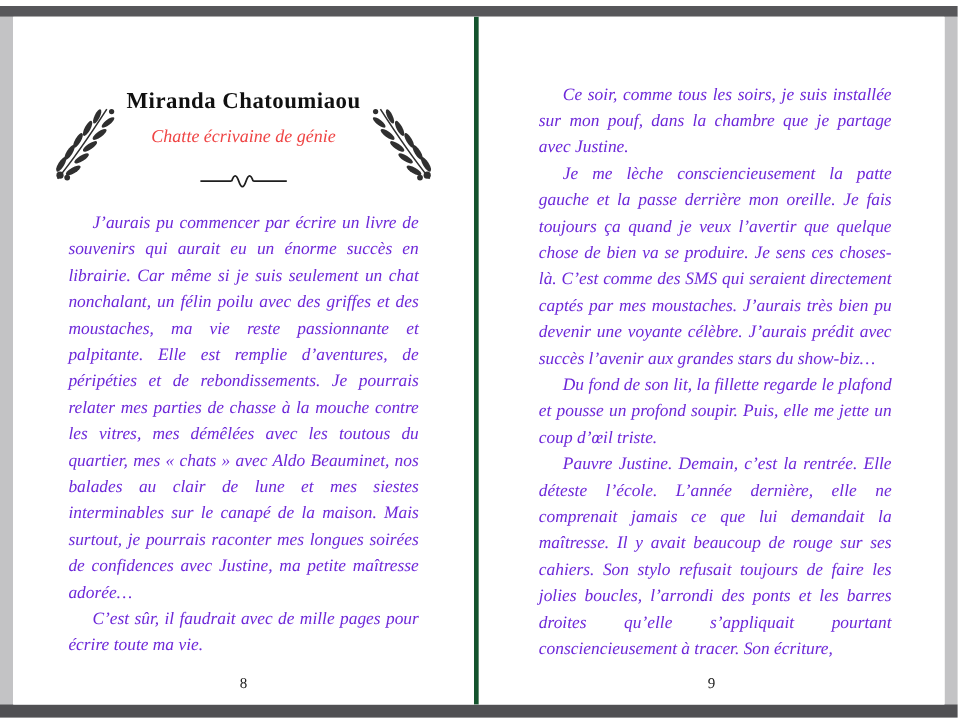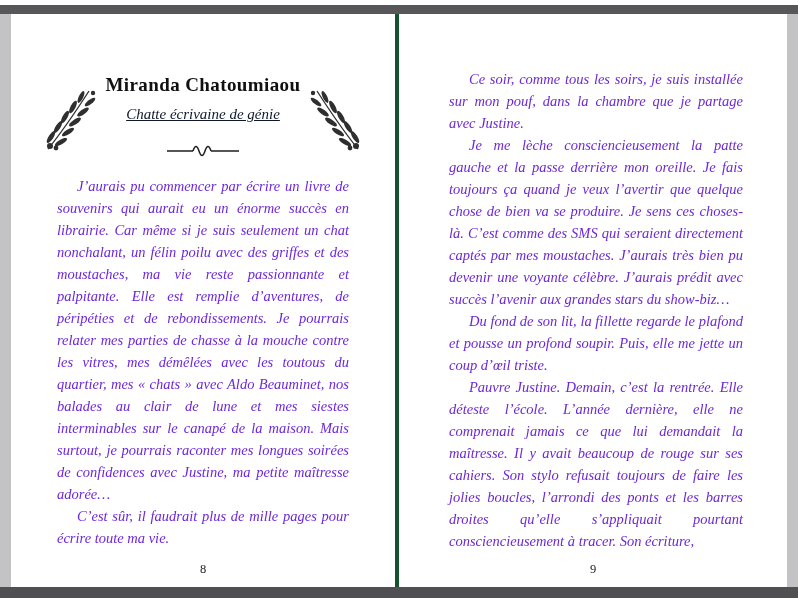--- a/index.html
+++ b/index.html
@@ -24,21 +24,21 @@
     display:flex;
   }
   .page { position:relative; width:50%; height:100%; background:#fff; }
   .page-left { border-right:4px solid #14532d; }
 
   
   .chapter-header { position:relative; margin-top:60px; text-align:center; }
   .title {
     font-size:19px; font-weight:bold; letter-spacing:0.4px; color:#101010;
   }
-  .subtitle { font-style:italic; font-size:15px; margin-top:10px; color:#0f172a;text-decoration:underline; }
+  .subtitle { font-style:italic; font-size:15px; margin-top:10px; color:#ef4444; }
   .affiliation { font-weight:bold; font-size:13px; margin-top:13px; letter-spacing:0.2px; color:#101010; }
   .branch { position:absolute; top:10px; }
   .branch-left  { left:30px; }
   .branch-right { right:30px; }
   .ornament { display:block; margin:20px auto 0; }
 
   
   .body-text {
     margin:16px 46px 0 46px;
     font-size:14.5px;
@@ -118,21 +118,21 @@
 
       <svg class="ornament" width="76" height="16" viewBox="0 0 76 16" aria-hidden="true">
         <path d="M2 8 H28" stroke="#1e1e1e" stroke-width="1.5" fill="none"></path>
         <path d="M28 8 q3 -9 6 0 t6 0 t6 0" stroke="#1e1e1e" stroke-width="1.5" fill="none"></path>
         <path d="M46 8 H74" stroke="#1e1e1e" stroke-width="1.5" fill="none"></path>
       </svg>
     </div>
 
     <div class="body-text">
       <p>J’aurais pu commencer par écrire un livre de souvenirs qui aurait eu un énorme succès en librairie. Car même si je suis seulement un chat nonchalant, un félin poilu avec des griffes et des moustaches, ma vie reste passionnante et palpitante. Elle est remplie d’aventures, de péripéties et de rebondissements. Je pourrais relater mes parties de chasse à la mouche contre les vitres, mes démêlées avec les toutous du quartier, mes « chats » avec Aldo Beauminet, nos balades au clair de lune et mes siestes interminables sur le canapé de la maison. Mais surtout, je pourrais raconter mes longues soirées de confidences avec Justine, ma petite maîtresse adorée…</p>
-      <p>C’est sûr, il faudrait plus de mille pages pour écrire toute ma vie.</p>
+      <p>C’est sûr, il faudrait avec de mille pages pour écrire toute ma vie.</p>
     </div>
 
     <div class="page-number">8</div>
   </div>
 
   <div class="page page-right">
     <div class="body-text">
       <p>Ce soir, comme tous les soirs, je suis installée sur mon pouf, dans la chambre que je partage avec Justine.</p>
       <p>Je me lèche consciencieusement la patte gauche et la passe derrière mon oreille. Je fais toujours ça quand je veux l’avertir que quelque chose de bien va se produire. Je sens ces choses-là. C’est comme des SMS qui seraient directement captés par mes moustaches. J’aurais très bien pu devenir une voyante célèbre. J’aurais prédit avec succès l’avenir aux grandes stars du show-biz…</p>
       <p>Du fond de son lit, la fillette regarde le plafond et pousse un profond soupir. Puis, elle me jette un coup d’œil triste.</p>

